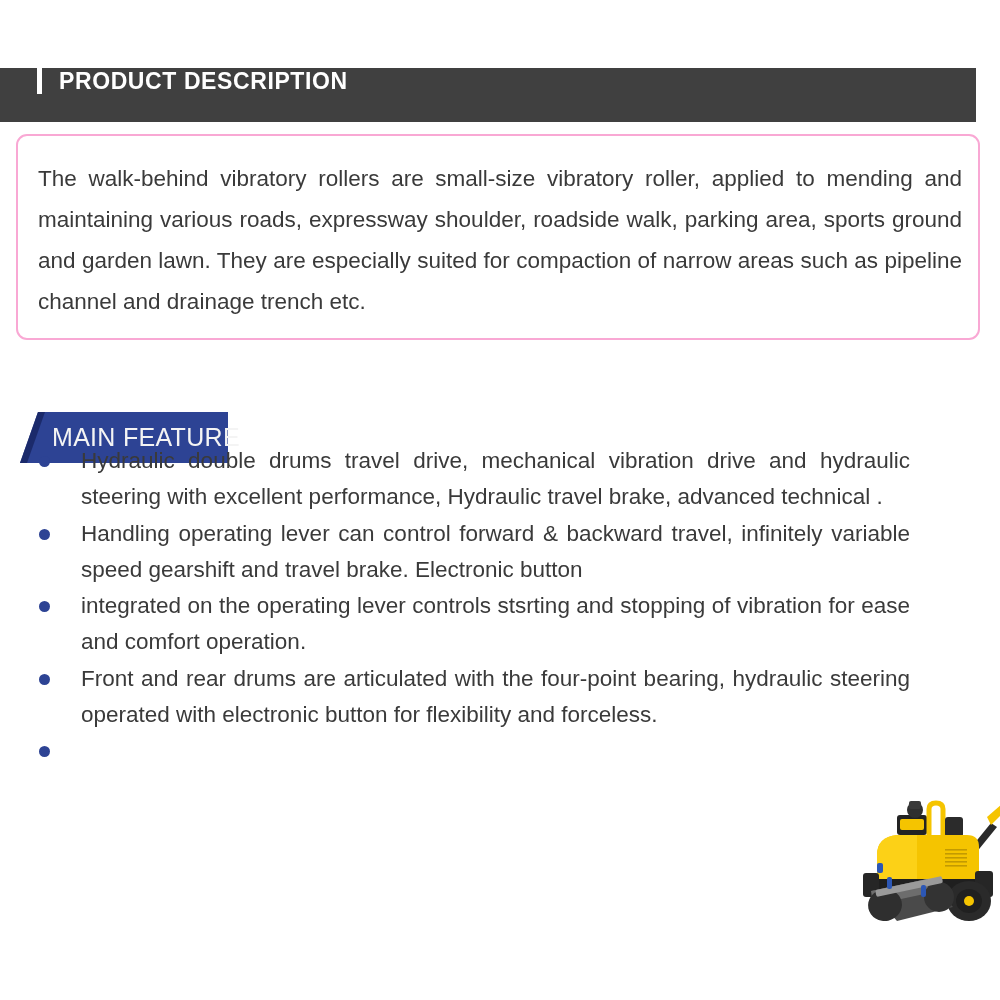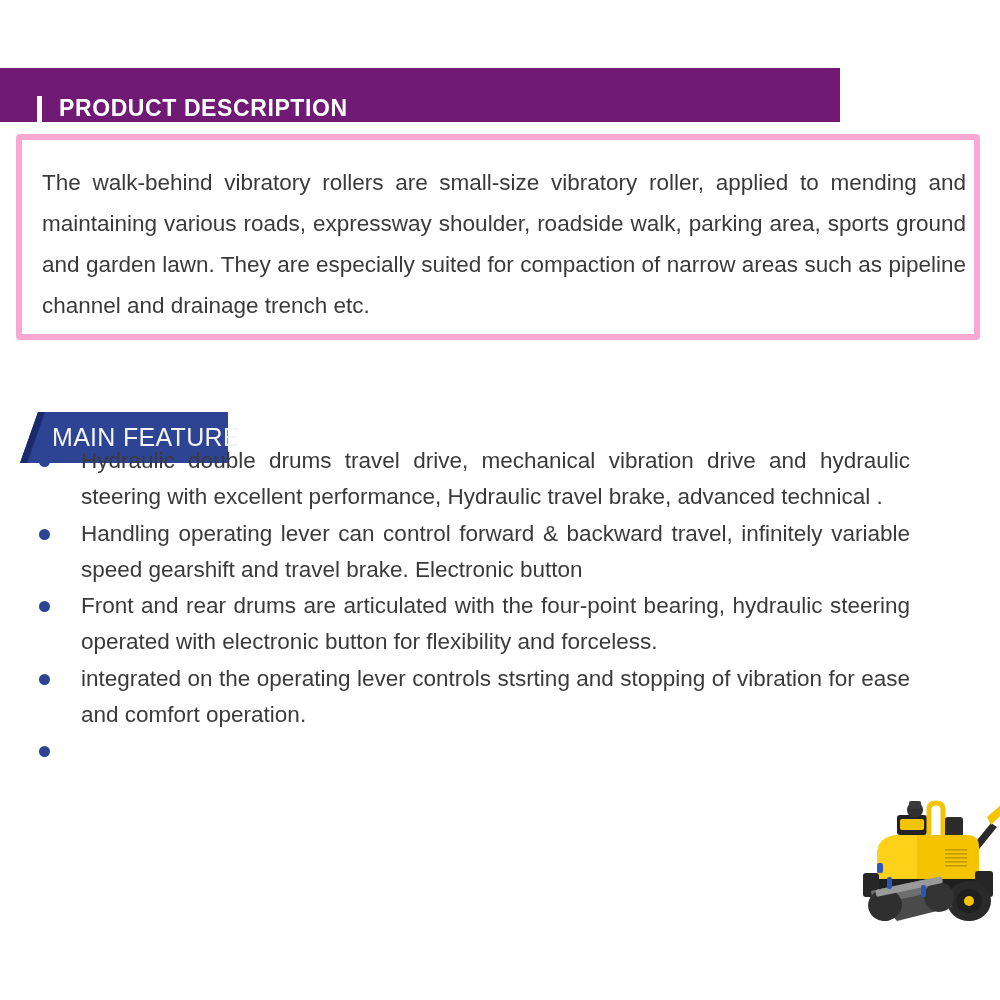--- a/index.html
+++ b/index.html
@@ -14,25 +14,25 @@
     font-family: "Liberation Sans", sans-serif;
     overflow: hidden;
     position: relative;
   }
 
   
   .header-bar {
     position: absolute;
     left: 0;
     top: 68px;
-    width: 840px;
+    width: 976px;
     height: 54px;
-    background: #701a75;
+    background: #404040;
     display: flex;
-    align-items: flex-end;
+    align-items: flex-start;
   }
   .header-accent {
     width: 5px;
     height: 26px;
     background: #ffffff;
     margin-left: 37px;
     flex: 0 0 auto;
   }
   .header-title {
     margin-left: 17px;
@@ -45,22 +45,22 @@
   }
 
   
   .desc-box {
     position: absolute;
     left: 16px;
     top: 134px;
     width: 964px;
     height: 206px;
     box-sizing: border-box;
-    border: 6px solid #f9a8d4;
-    border-radius: 4px;
+    border: 2px solid #f9a8d4;
+    border-radius: 11px;
     background: #ffffff;
   }
   .desc-text {
     position: absolute;
     left: 20px;
     top: 22px;
     width: 924px;
     font-size: 22.5px;
     line-height: 41px;
     color: #3a3a3a;
@@ -164,25 +164,25 @@
   <li class="feature-item">
     <span class="feature-bullet"></span>
     <span>Hydraulic double drums travel drive, mechanical vibration drive and hydraulic steering with excellent performance, Hydraulic travel brake, advanced technical .</span>
   </li>
   <li class="feature-item">
     <span class="feature-bullet"></span>
     <span>Handling operating lever can control forward &amp; backward travel, infinitely variable speed gearshift and travel brake. Electronic button</span>
   </li>
   <li class="feature-item">
     <span class="feature-bullet"></span>
+    <span>integrated on the operating lever controls stsrting and stopping of vibration for ease and comfort operation.</span>
+  </li>
+  <li class="feature-item">
+    <span class="feature-bullet"></span>
     <span>Front and rear drums are articulated with the four-point bearing, hydraulic steering operated with electronic button for flexibility and forceless.</span>
-  </li>
-  <li class="feature-item">
-    <span class="feature-bullet"></span>
-    <span>integrated on the operating lever controls stsrting and stopping of vibration for ease and comfort operation.</span>
   </li>
   <li class="feature-item">
     <span class="feature-bullet"></span>
   </li>
 </ul>
 
 <svg class="roller-image" viewBox="0 0 146 140">
 
   <path d="M108 62 L134 30 L140 34 L114 66 Z" fill="#2a2a2a"></path>
   <path d="M130 24 L144 12 L146 20 L134 32 Z" fill="#f5c400"></path>

